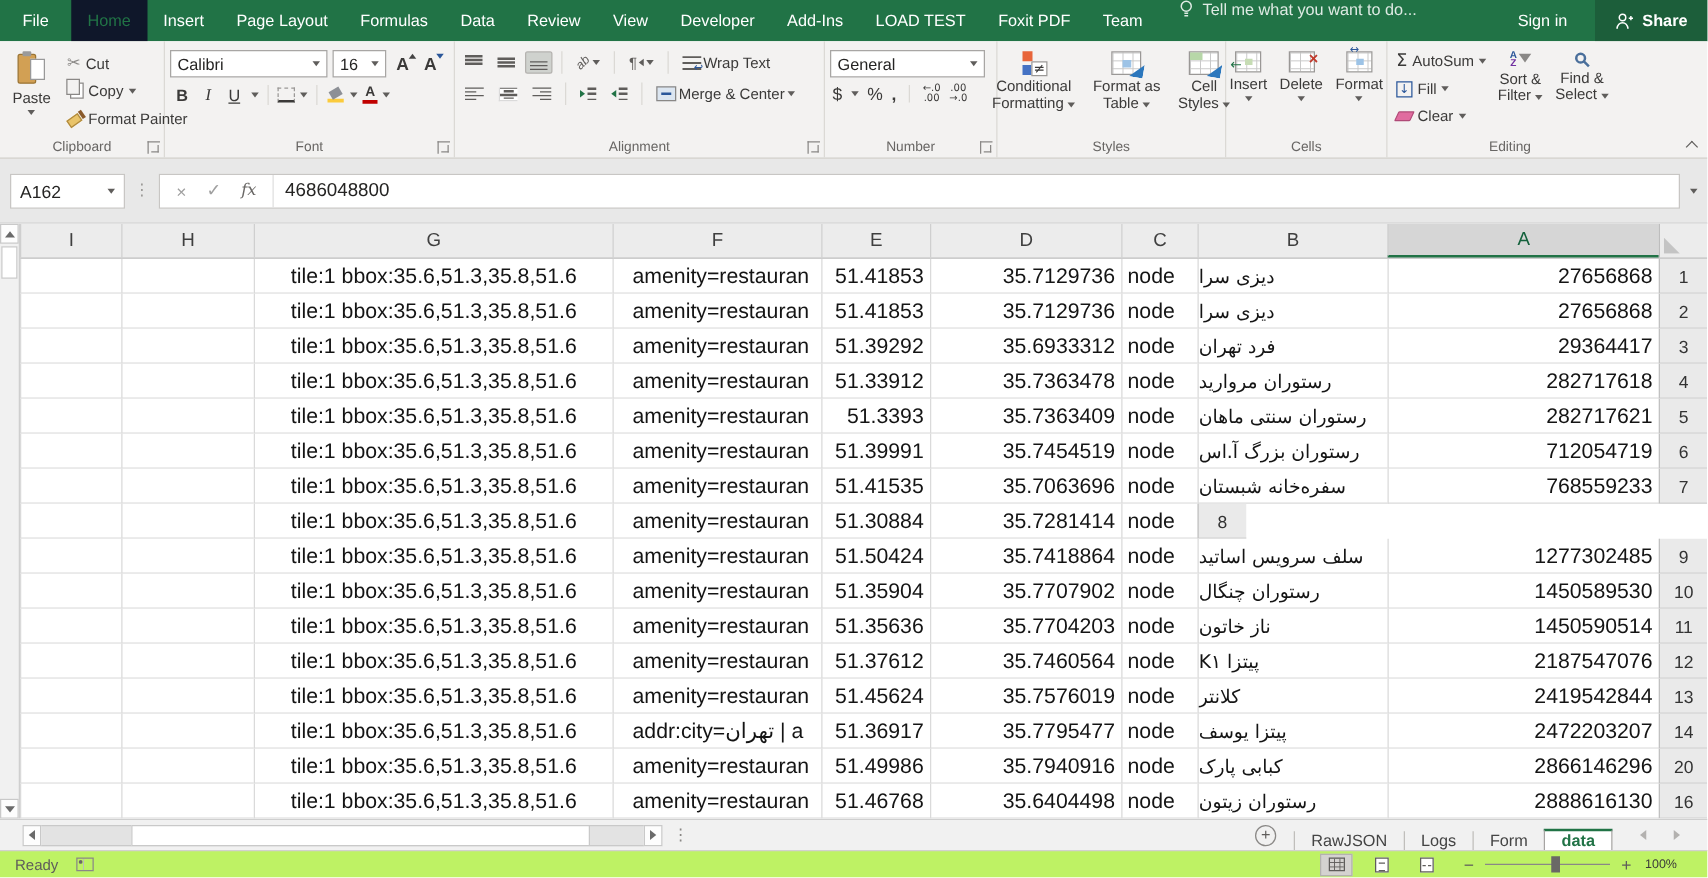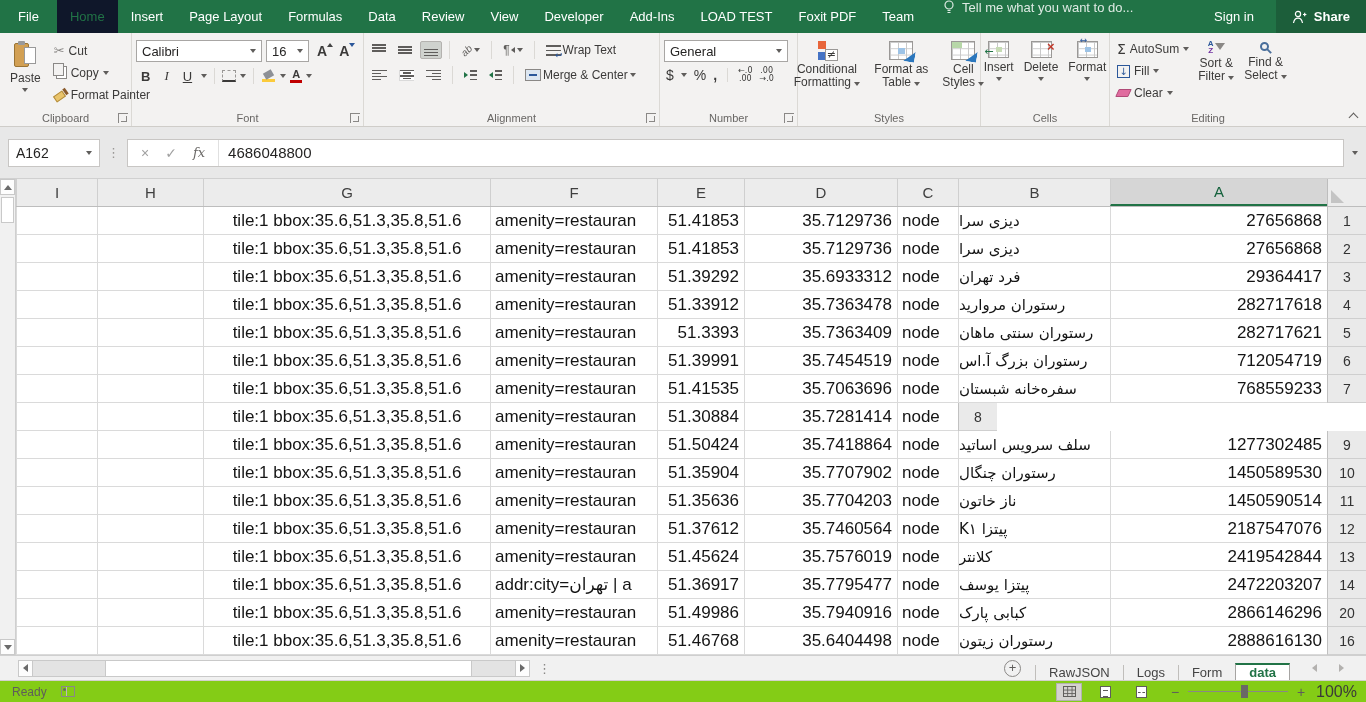--- a/index.html
+++ b/index.html
@@ -141,21 +141,21 @@
   .sheetarea{flex:1;display:flex;flex-direction:column;overflow:hidden}
   .chrow{display:flex;height:28px;flex:none;background:#ececec;border-bottom:1px solid #bdbdbd}
   .colhdr{flex:none;display:flex;align-items:center;justify-content:center;font-size:15px;color:#3f3f3f;border-left:1px solid #cfcfcf}
   .colhdr.sel{background:#d6d6d6;color:#14613c;border-bottom:2px solid #217346}
   .corner{width:39px;flex:none;border-left:1px solid #bdbdbd;position:relative}
   .corner::after{content:"";position:absolute;left:3px;bottom:3px;width:13px;height:13px;background:#c4c4c4;clip-path:polygon(0 0,0 100%,100% 100%)}
   #rows{flex:1;overflow:hidden}
   .grow{display:flex;height:28px}
   .c{flex:none;background:#fff;border-left:1px solid #dadada;border-bottom:1px solid #dadada;font-size:17px;color:#141414;display:flex;align-items:center;overflow:hidden;white-space:nowrap}
   .cI{width:81px}.cH{width:106px}.cG{width:287px;justify-content:center}
-  .cF{width:167px;padding-left:4px}
+  .cF{width:167px;padding-left:15px}
   .cE{width:87px}.cD{width:153px}
   .cC{width:61px;padding-left:4px}
   .cB{width:152px;justify-content:flex-end;padding-right:3px;direction:rtl;font-family:"DejaVu Sans",sans-serif;font-size:15px}
   .cA{width:217px}
   .num{justify-content:flex-end;padding-right:5px}
   .rowhdr{width:39px;flex:none;background:#eaeaea;border-left:1px solid #c1c1c1;border-bottom:1px solid #cfcfcf;display:flex;align-items:center;justify-content:center;font-size:14px;color:#333}
 
   
   .stbar{height:25px;background:#f1f1f1;border-top:1px solid #cfcfcf;display:flex;align-items:stretch;font-size:13px;color:#444;flex:none}
   .hscroll{display:flex;align-items:center;margin-left:18px;width:512px;flex:none}
@@ -171,36 +171,36 @@
   #sheet-tabs{display:flex;align-items:flex-end}
   .stab{display:flex;align-items:center;padding:0 13px;border-left:1px solid #c0bebb;white-space:nowrap}
   .stab:last-child{border-right:1px solid #c0bebb}
   .stab.active{background:#fff;color:#217346;font-weight:bold;border-top:2px solid #217346;border-left:1px solid #a6a4a2;border-right:1px solid #a6a4a2}
   .tnav{display:flex;align-items:center;gap:22px;padding:0 22px}
   .tnav i{width:0;height:0;border-top:4px solid transparent;border-bottom:4px solid transparent}
   .tnav .tl{border-right:5px solid #b3b1af}
   .tnav .tr{border-left:5px solid #b3b1af}
 
   
-  .sbar{height:22px;background:#84cc16;border-top:1px solid #d2d0ce;display:flex;align-items:center;font-size:12px;color:#5f5d5b;padding:0 12px;flex:none}
+  .sbar{height:22px;background:#bef264;border-top:1px solid #d2d0ce;display:flex;align-items:center;font-size:12px;color:#5f5d5b;padding:0 12px;flex:none}
   .macroicon{width:14px;height:11px;border:1px solid #8a8886;margin-left:14px;position:relative;background:linear-gradient(90deg,transparent 4px,#bbb 4px,#bbb 5px,transparent 5px)}
   .macroicon::before{content:"";position:absolute;left:1px;top:1px;width:3px;height:3px;background:#6a6866;border-radius:50%}
   .sright{margin-left:auto;display:flex;align-items:center;gap:10px}
   .viewbtn{width:26px;height:18px;display:flex;align-items:center;justify-content:center}
   .viewbtn.on{background:#d4d2d0;border:1px solid #b4b2af}
   .ivnorm{width:13px;height:11px;border:1px solid #5f5d5b;background-image:linear-gradient(#5f5d5b 1px,transparent 1px),linear-gradient(90deg,#5f5d5b 1px,transparent 1px);background-size:4.3px 3.6px;background-position:-1px -1px}
   .ivpage{width:11px;height:12px;border:1px solid #5f5d5b;position:relative;background:#fff}
   .ivpage::after{content:"";position:absolute;left:2px;right:2px;top:3px;height:5px;border-top:1px solid #5f5d5b;border-bottom:1px solid #5f5d5b}
   .ivbreak{width:11px;height:12px;border:1px solid #5f5d5b;position:relative;background:#fff}
   .ivbreak::after{content:"";position:absolute;left:1px;right:1px;top:5px;border-top:1px dashed #5f5d5b}
   .zoomctl{display:flex;align-items:center;gap:8px;margin-left:6px}
   .zminus,.zplus{font-size:14px;color:#5f5d5b;width:10px;text-align:center}
   .ztrack{width:100px;height:1px;background:#8a8886;position:relative}
   .zthumb{position:absolute;left:53px;top:-6px;width:7px;height:13px;background:#6a6866}
-  .zpct{width:38px;text-align:center;font-size:16px;color:#3b3a39}
+  .zpct{width:38px;text-align:left;font-size:10px;color:#3b3a39}
 </style>
 </head>
 <body>
 
 <div id="app">
 
   <div class="tabbar">
     <div id="ribbon-tabs">
         <div class="rtab file">File</div>
         <div class="rtab active">Home</div>

